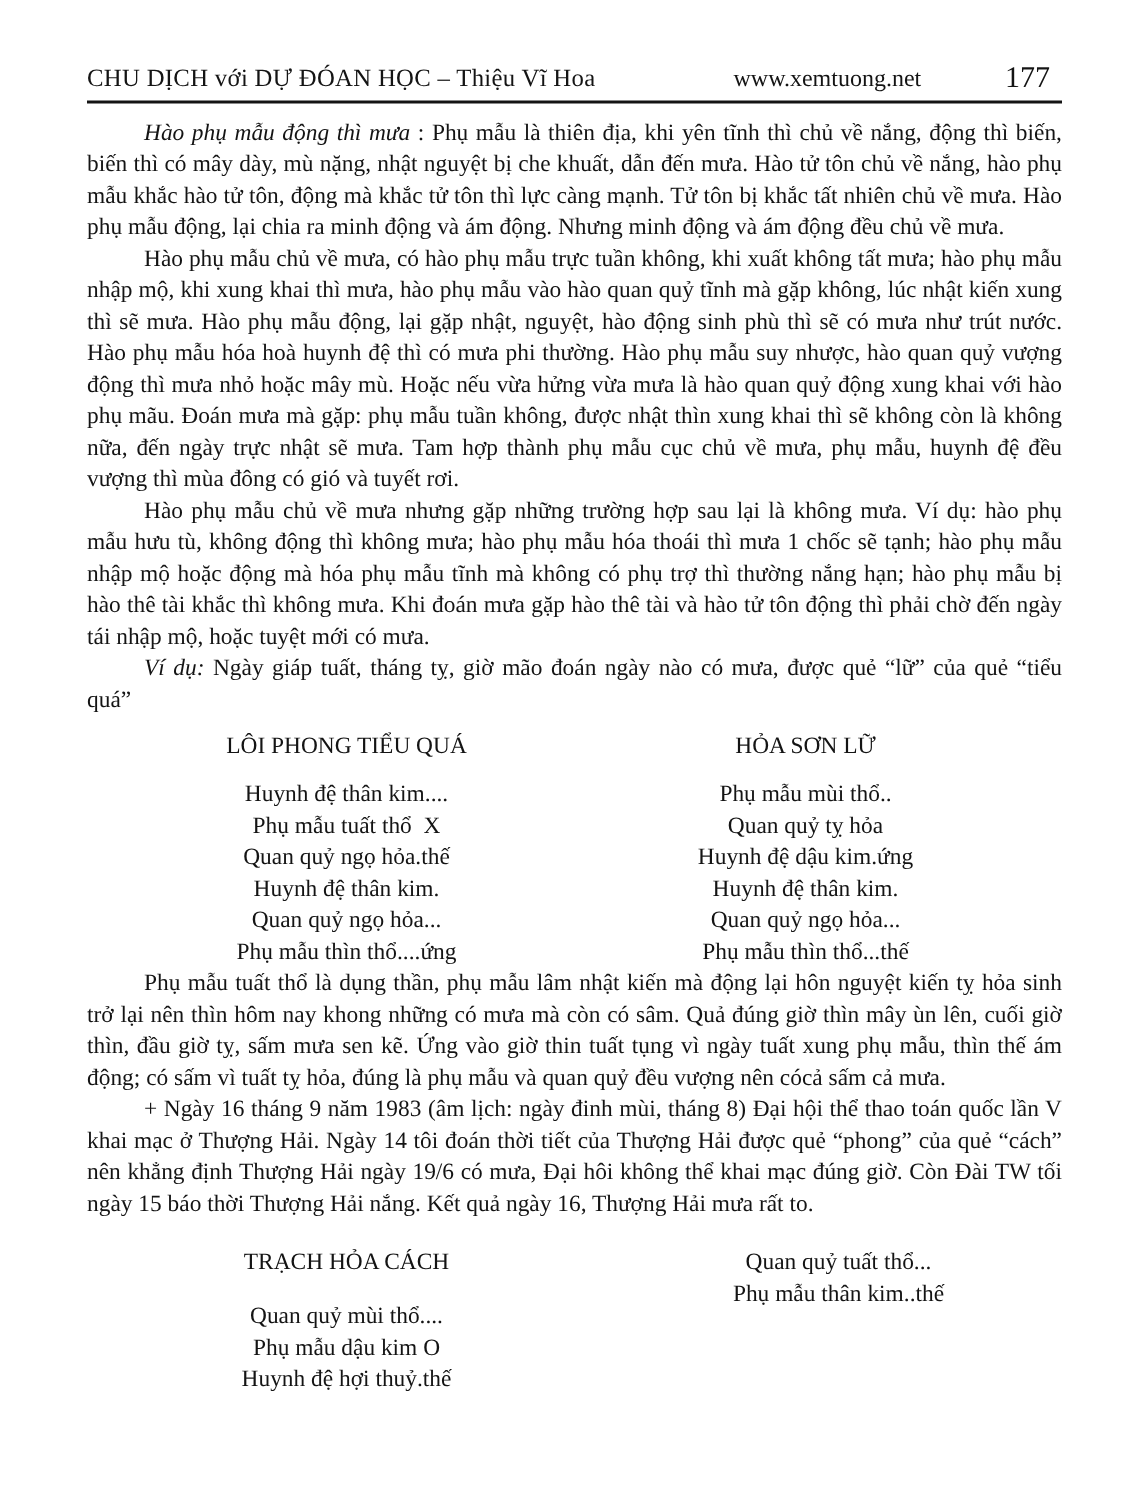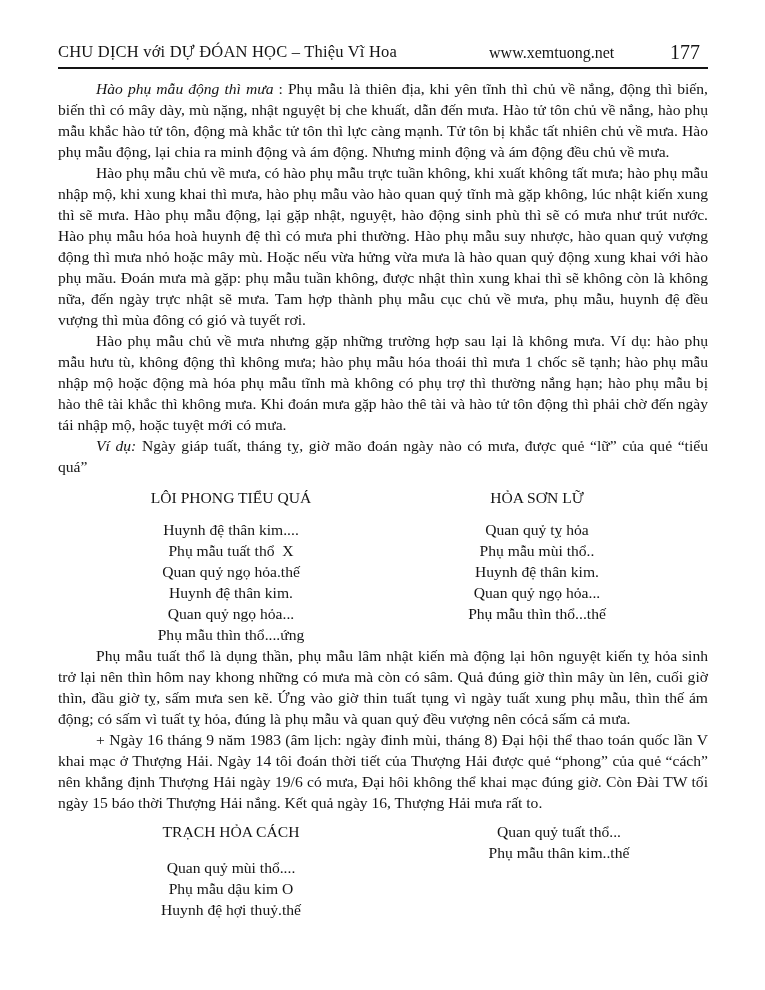--- a/index.html
+++ b/index.html
@@ -20,21 +20,21 @@
   .header-rule  { border: none; border-top: 2.5px solid #141414; margin: 5px 0 0 0; }
 
   
   .bodytext { margin-top: 9px; font-size: 15.6px; line-height: 21px; text-align: justify; }
   .para { margin: 0; text-indent: 38px; }
   .lead-italic { font-style: italic; }
 
   
   .hex-table { display: flex; padding-left: 38px; text-align: center; }
   .hex-table.t1 { margin-top: 10px; }
-  .hex-table.t2 { margin-top: 8px; gap: 44px; }
+  .hex-table.t2 { margin-top: 18px; gap: 44px; }
   .hex-col-left { width: 270px; }
   .hex-col-right { flex: 1; }
   .hex-title { margin-bottom: 11px; white-space: pre-wrap; }
   .hex-table.t2 .hex-title { margin-bottom: 15px; }
   .hex-row { white-space: pre-wrap; line-height: 21px; }
 </style>
 </head>
 <body>
 
 <div class="page">
@@ -61,22 +61,23 @@
         <div class="hex-title">LÔI PHONG TIỂU QUÁ</div>
         <div class="hex-row">Huynh đệ thân kim....</div>
         <div class="hex-row">Phụ mẫu tuất thổ  X</div>
         <div class="hex-row">Quan quỷ ngọ hỏa.thế</div>
         <div class="hex-row">Huynh đệ thân kim.</div>
         <div class="hex-row">Quan quỷ ngọ hỏa...</div>
         <div class="hex-row">Phụ mẫu thìn thổ....ứng</div>
       </div>
       <div class="hex-col-right">
         <div class="hex-title">HỎA SƠN LỮ</div>
+        <div class="hex-row">Phụ mẫu mùi thổ..</div>
         <div class="hex-row">Quan quỷ tỵ hỏa</div>
-        <div class="hex-row">Phụ mẫu mùi thổ..</div>
+        <div class="hex-row">Huynh đệ dậu kim.ứng</div>
         <div class="hex-row">Huynh đệ thân kim.</div>
         <div class="hex-row">Quan quỷ ngọ hỏa...</div>
         <div class="hex-row">Phụ mẫu thìn thổ...thế</div>
       </div>
     </div>
 
     <p class="para">Phụ mẫu tuất thổ là dụng thần, phụ mẫu lâm nhật kiến mà động lại hôn nguyệt kiến tỵ hỏa sinh trở lại  nên thìn hôm nay khong những có mưa mà còn có sâm. Quả đúng giờ thìn mây ùn lên, cuối giờ thìn, đầu giờ tỵ, sấm mưa sen kẽ. Ứng  vào giờ thin tuất tụng vì ngày tuất xung phụ mẫu, thìn thế ám động; có sấm vì tuất tỵ hỏa, đúng là phụ mẫu và quan quỷ đều vượng nên cócả sấm cả mưa.</p>
 
     <p class="para">+ Ngày 16 tháng 9 năm 1983 (âm lịch: ngày đinh mùi, tháng 8) Đại hội thể thao toán quốc lần V khai mạc ở Thượng Hải. Ngày 14 tôi đoán thời tiết của Thượng Hải được quẻ “phong” của quẻ “cách” nên khẳng định Thượng Hải ngày 19/6 có mưa, Đại hôi không thể khai mạc đúng giờ. Còn Đài TW tối ngày 15 báo thời Thượng Hải nắng. Kết quả ngày 16, Thượng Hải mưa rất to.</p>
 

